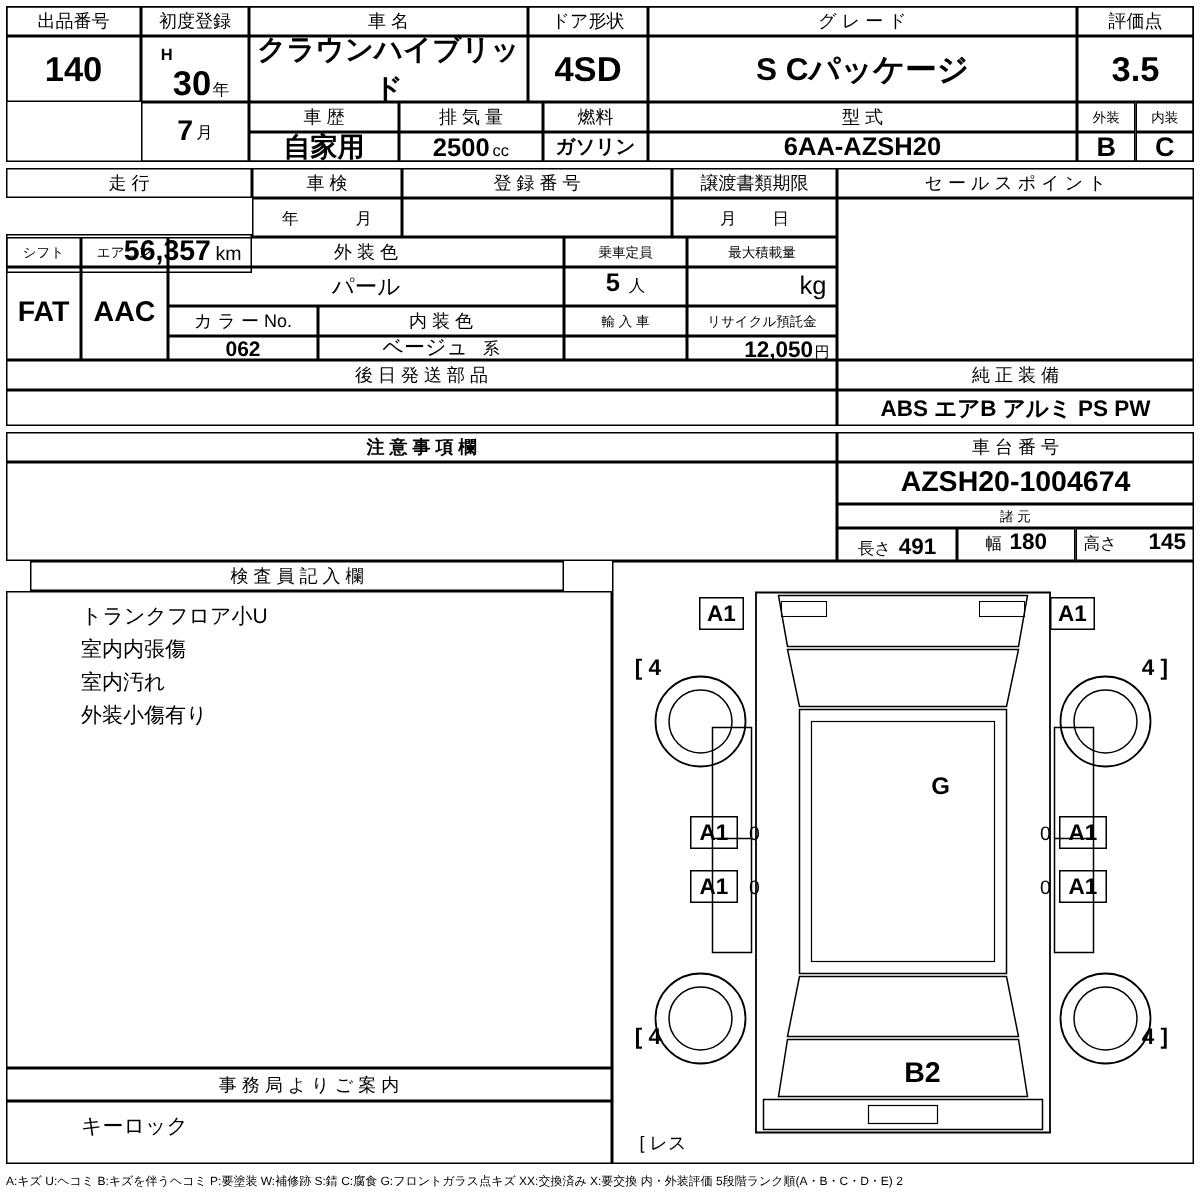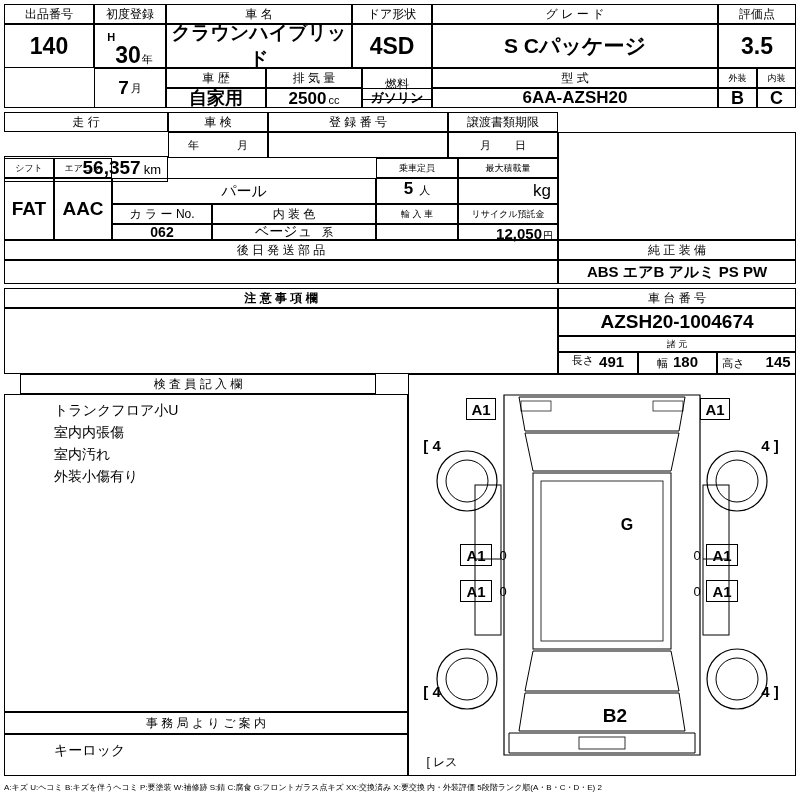--- a/index.html
+++ b/index.html
@@ -44,21 +44,21 @@
       <span style="font-size:11px;margin-left:1px;">年</span>
     </div>
   </div>
   <div class="bx val mid" style="left:166px;top:24px;width:186px;height:44px;font-size:19px;">クラウンハイブリッド</div>
   <div class="bx val big" style="left:352px;top:24px;width:80px;height:44px;">4SD</div>
   <div class="bx val" style="left:432px;top:24px;width:286px;height:44px;font-size:21px;font-weight:bold;">S  Cパッケージ</div>
   <div class="bx val big" style="left:718px;top:24px;width:78px;height:44px;">3.5</div>
 
   <div class="bx lbl" style="left:166px;top:68px;width:100px;height:20px;">車 歴</div>
   <div class="bx lbl" style="left:266px;top:68px;width:96px;height:20px;">排 気 量</div>
-  <div class="bx lbl" style="left:362px;top:68px;width:70px;height:32px;">燃料</div>
+  <div class="bx lbl" style="left:362px;top:68px;width:70px;height:20px;">燃料</div>
   <div class="bx lbl" style="left:432px;top:68px;width:286px;height:20px;">型 式</div>
   <div class="bx lbl xs" style="left:718px;top:68px;width:39px;height:20px;">外装</div>
   <div class="bx lbl xs" style="left:757px;top:68px;width:39px;height:20px;">内装</div>
 
   <div class="bx" style="left:94px;top:68px;width:72px;height:40px;">
     <div style="display:flex;align-items:center;justify-content:center;height:100%;">
       <span style="font-size:19px;font-weight:bold;">7</span>
       <span style="font-size:11px;margin-left:2px;">月</span>
     </div>
   </div>
@@ -71,20 +71,21 @@
   </div>
   <div class="bx val" style="left:362px;top:88px;width:70px;height:20px;font-size:13px;font-weight:bold;">ガソリン</div>
   <div class="bx val" style="left:432px;top:88px;width:286px;height:20px;font-size:17px;font-weight:bold;">6AA-AZSH20</div>
   <div class="bx val mid" style="left:718px;top:88px;width:39px;height:20px;">B</div>
   <div class="bx val mid" style="left:757px;top:88px;width:39px;height:20px;">C</div>
 
   <div class="bx lbl" style="left:4px;top:112px;width:164px;height:20px;">走 行</div>
   <div class="bx lbl" style="left:168px;top:112px;width:100px;height:20px;">車 検</div>
   <div class="bx lbl" style="left:268px;top:112px;width:180px;height:20px;">登 録 番 号</div>
   <div class="bx lbl" style="left:448px;top:112px;width:110px;height:20px;">譲渡書類期限</div>
+  <div class="bx lbl" style="left:558px;top:112px;width:238px;height:20px;">セ ー ル ス ポ イ ン ト</div>
 
   <div class="bx" style="left:4px;top:132px;width:164px;height:26px;margin-top:24px;">
     <div style="display:flex;align-items:baseline;justify-content:flex-end;height:100%;padding-right:6px;">
       <span style="font-size:19px;font-weight:bold;">56,357</span>
       <span style="font-size:13px;margin-left:3px;">km</span>
     </div>
   </div>
   <div class="bx" style="left:168px;top:132px;width:100px;height:26px;">
     <div style="display:flex;align-items:center;justify-content:space-around;height:100%;font-size:11px;">
       <span>年</span>
@@ -99,20 +100,21 @@
     </div>
   </div>
 
   <div class="bx" style="left:558px;top:132px;width:238px;height:108px;"></div>
 
   <div class="bx lbl xs" style="left:4px;top:158px;width:50px;height:20px;">シフト</div>
   <div class="bx lbl xs" style="left:54px;top:158px;width:58px;height:20px;">エアコン</div>
   <div class="bx val" style="left:4px;top:178px;width:50px;height:62px;font-size:19px;font-weight:bold;">FAT</div>
   <div class="bx val" style="left:54px;top:178px;width:58px;height:62px;font-size:19px;font-weight:bold;">AAC</div>
 
+  <div class="bx lbl" style="left:112px;top:158px;width:264px;height:20px;">外 装 色</div>
   <div class="bx val" style="left:112px;top:178px;width:264px;height:26px;font-size:15px;">パール</div>
   <div class="bx lbl" style="left:112px;top:204px;width:100px;height:20px;">カ ラ ー No.</div>
   <div class="bx val" style="left:112px;top:224px;width:100px;height:16px;font-size:14px;font-weight:bold;">062</div>
   <div class="bx lbl" style="left:212px;top:204px;width:164px;height:20px;">内 装 色</div>
   <div class="bx" style="left:212px;top:224px;width:164px;height:16px;">
     <div style="display:flex;align-items:center;justify-content:center;height:100%;">
       <span style="font-size:14px;">ベージュ</span>
       <span style="font-size:11px;margin-left:10px;">系</span>
     </div>
   </div>
@@ -146,21 +148,21 @@
   <div class="bx lbl" style="left:558px;top:240px;width:238px;height:20px;">純 正 装 備</div>
   <div class="bx val" style="left:558px;top:260px;width:238px;height:24px;font-size:15px;font-weight:bold;">ABS エアB アルミ PS PW</div>
 
   <div class="bx lbl" style="left:4px;top:288px;width:554px;height:20px;font-weight:bold;">注 意 事 項 欄</div>
   <div class="bx" style="left:4px;top:308px;width:554px;height:66px;"></div>
 
   <div class="bx lbl" style="left:558px;top:288px;width:238px;height:20px;">車 台 番 号</div>
   <div class="bx val" style="left:558px;top:308px;width:238px;height:28px;font-size:19px;font-weight:bold;">AZSH20-1004674</div>
   <div class="bx lbl xs" style="left:558px;top:336px;width:238px;height:16px;">諸  元</div>
   <div class="bx" style="left:558px;top:352px;width:80px;height:22px;">
-    <div style="display:flex;align-items:flex-start;justify-content:center;height:100%;gap:5px;">
+    <div style="display:flex;align-items:flex-end;justify-content:center;height:100%;gap:5px;">
       <span style="font-size:11px;">長さ</span>
       <span style="font-size:15px;font-weight:bold;">491</span>
     </div>
   </div>
   <div class="bx" style="left:638px;top:352px;width:79px;height:22px;">
     <div style="display:flex;align-items:baseline;justify-content:center;height:100%;gap:5px;">
       <span style="font-size:11px;">幅</span>
       <span style="font-size:15px;font-weight:bold;">180</span>
     </div>
   </div>

